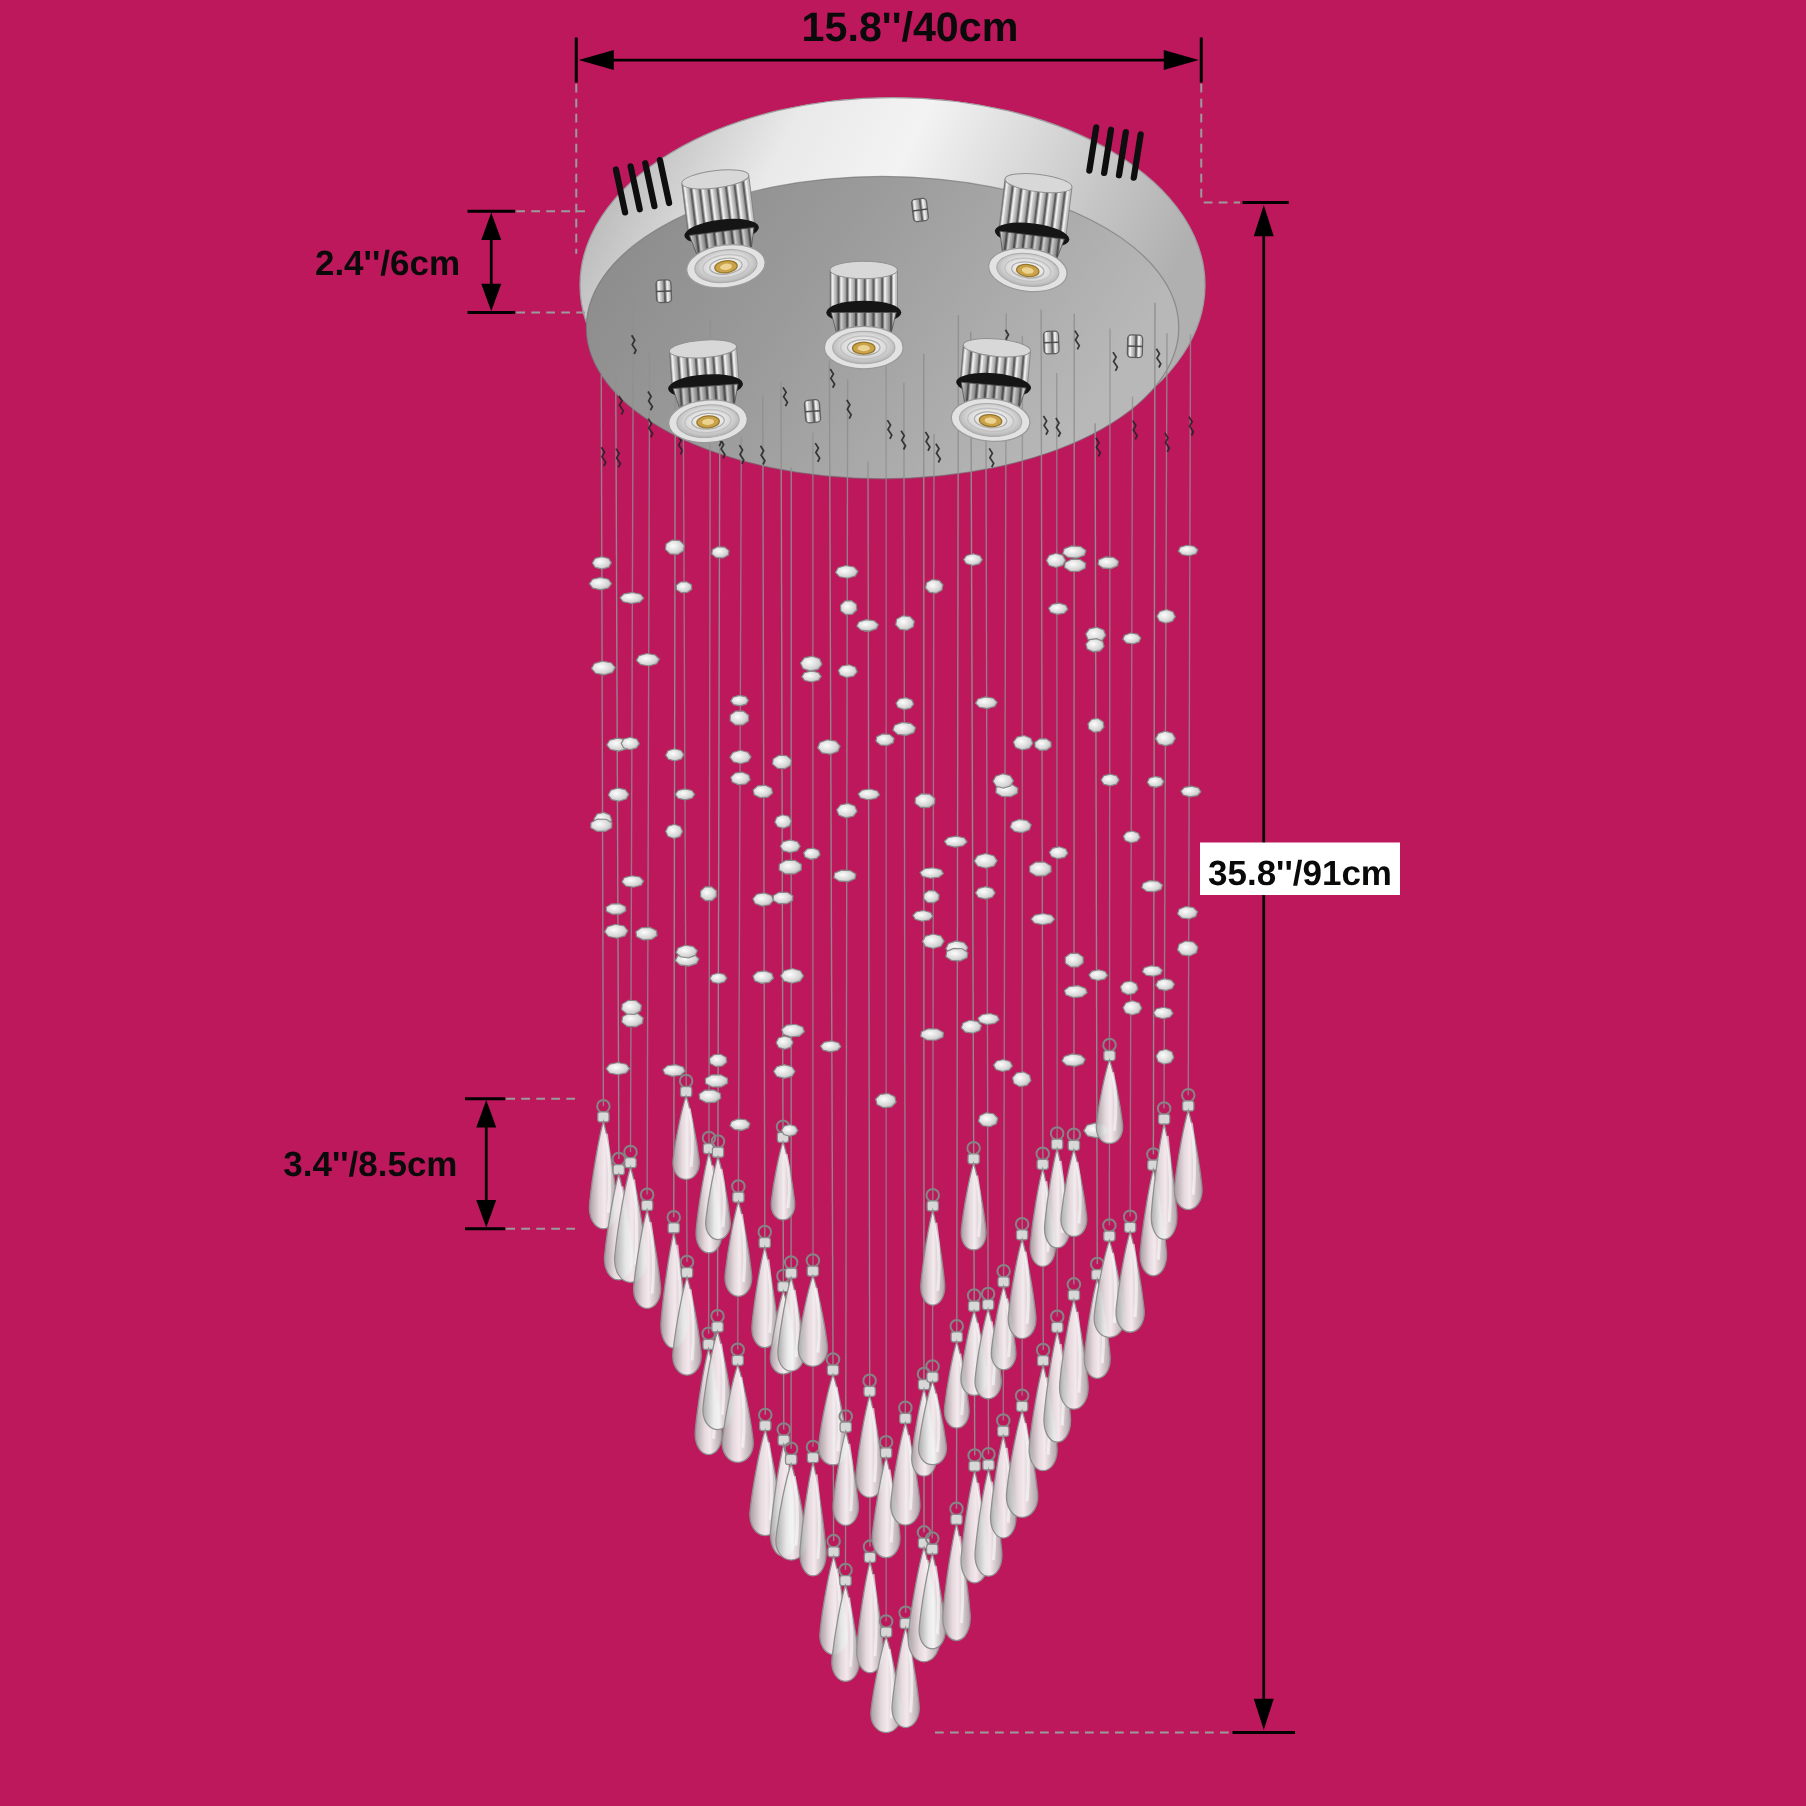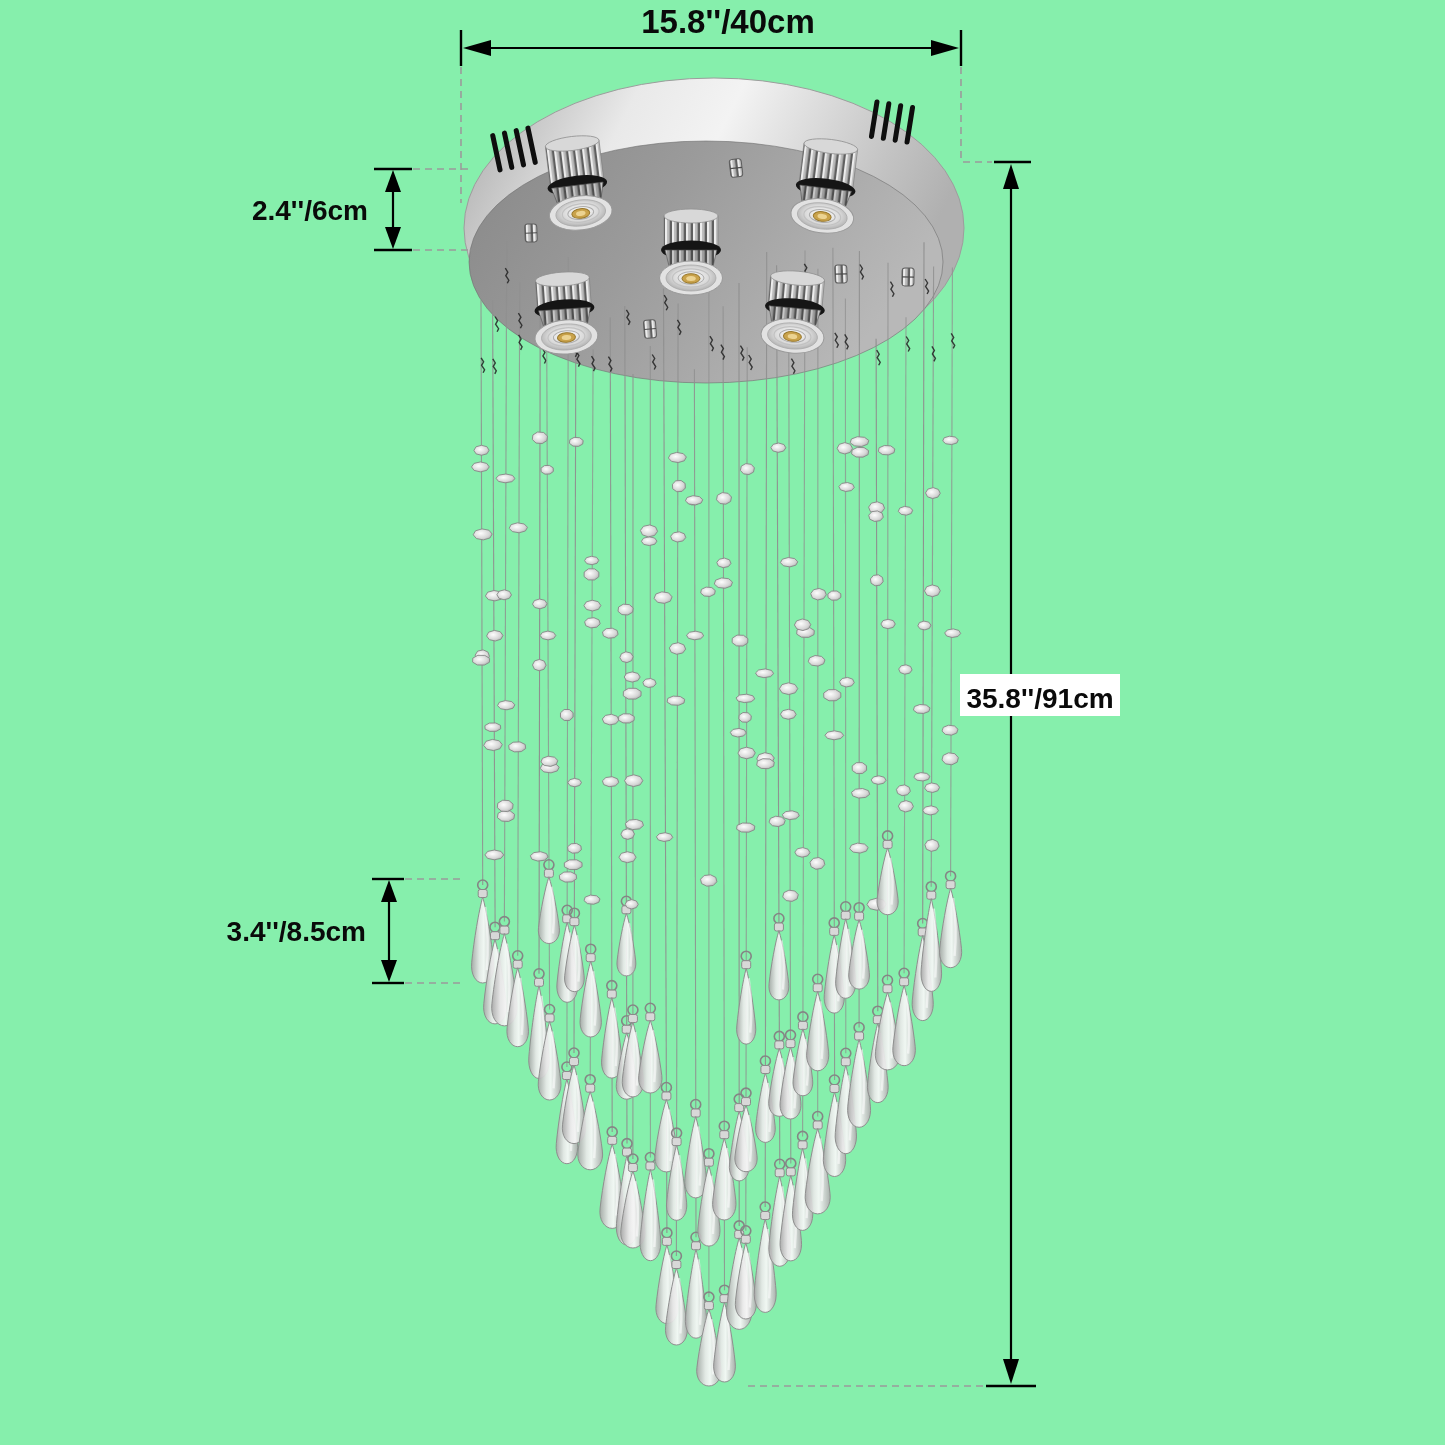--- a/index.html
+++ b/index.html
@@ -1,16 +1,16 @@
 <!DOCTYPE html>
 <html><head>
 <meta charset="utf-8">
 <style>
   html,body{margin:0;padding:0;background:#ffffff;}
-  .stage{position:relative;width:1445px;height:1445px;background:#86efac;overflow:hidden;
+  .stage{position:relative;width:1445px;height:1445px;background:#be185d;overflow:hidden;
          font-family:"Liberation Sans",sans-serif;}
   svg{display:block;}
   .dl   {stroke:#000000;stroke-width:2.2;fill:none;}
   .tick {stroke:#000000;stroke-width:2.4;fill:none;}
   .ext  {stroke:#9b9b9b;stroke-width:1.6;stroke-dasharray:7 5;fill:none;}
   .ah   {fill:#000000;stroke:none;}
   .dimtext{font-family:"Liberation Sans",sans-serif;font-weight:700;font-size:28px;fill:#0a0a0a;}
   .dimtext.big{font-size:33px;}
 </style>
 </head>

